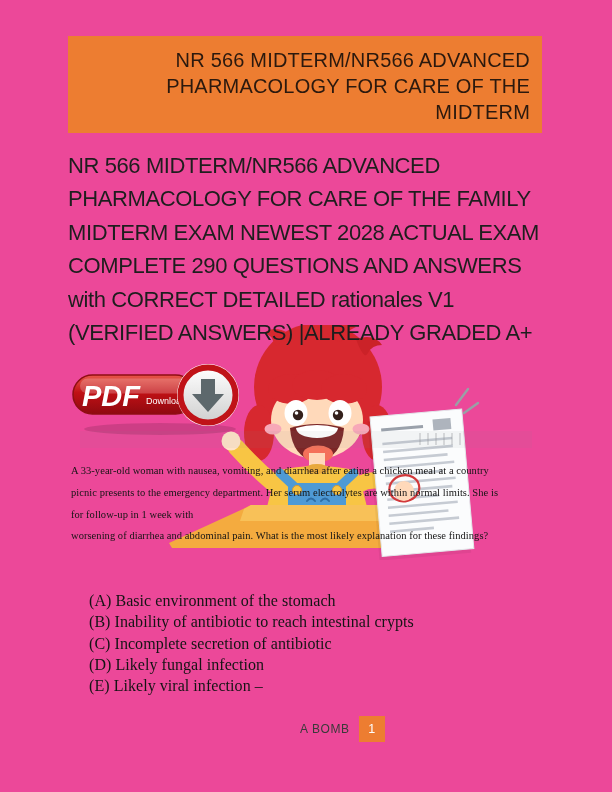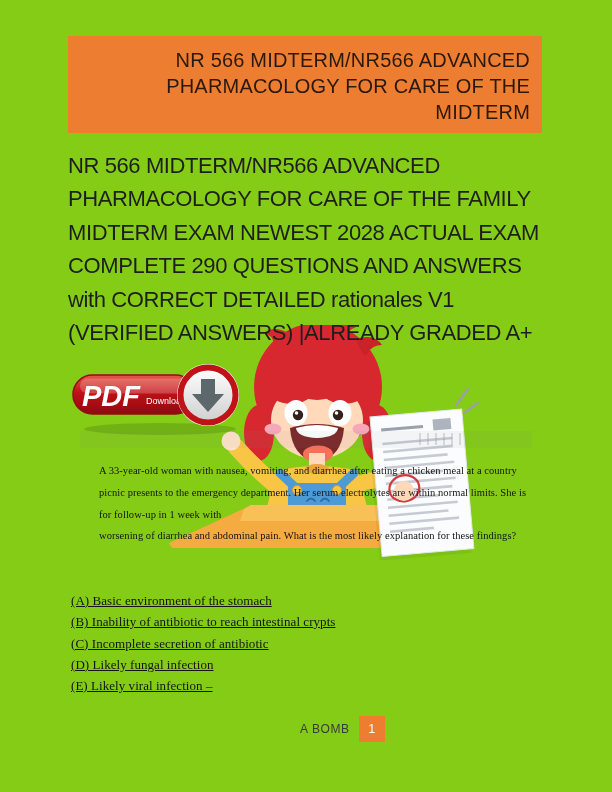--- a/index.html
+++ b/index.html
@@ -1,17 +1,17 @@
 <!DOCTYPE html>
 <html><head>
 <meta charset="utf-8">
 <style>
   html,body{margin:0;padding:0;background:#888;}
   .page{
-    position:relative;width:612px;height:792px;background:#84cc16;
+    position:relative;width:612px;height:792px;background:#ec4899;
     margin:0 auto;overflow:hidden;font-family:"Liberation Sans",sans-serif;
   }
   
   .banner{
     position:absolute;left:68px;top:36px;width:474px;height:97px;
     background:#ED7D31;box-sizing:border-box;
     padding:11px 12px 0 0;text-align:right;
     color:#2B190E;font-size:20px;line-height:26px;letter-spacing:.2px;
   }
   .banner-line{white-space:nowrap;}
@@ -22,27 +22,27 @@
   }
   .title-line{white-space:nowrap;}
   
   .illustration{
     position:absolute;left:60px;top:325px;width:490px;height:235px;margin:0;z-index:1;
   }
   
   .question{
     position:absolute;left:71px;top:460px;width:480px;z-index:3;
     font-family:"Liberation Serif",serif;font-size:10.5px;line-height:21.8px;
-    color:#141414;letter-spacing:.05px;margin-left:28px;
+    color:#141414;letter-spacing:.05px;
   }
   .question-line{white-space:nowrap;}
   .options{
-    position:absolute;left:71px;top:590px;width:480px;z-index:3;
-    font-family:"Liberation Serif",serif;font-size:13px;line-height:21.3px;
-    color:#141414;letter-spacing:.05px;text-decoration:underline;
+    position:absolute;left:89px;top:590px;width:480px;z-index:3;
+    font-family:"Liberation Serif",serif;font-size:16px;line-height:21.3px;
+    color:#141414;letter-spacing:.05px;
   }
   .option-line{white-space:nowrap;}
   
   .footer{
     position:absolute;left:300px;top:715px;width:241px;height:27px;z-index:3;
     display:flex;align-items:center;justify-content:flex-start;gap:9px;
   }
   .footer-label{
     font-size:12px;color:#3A3A3A;letter-spacing:.6px;
   }

